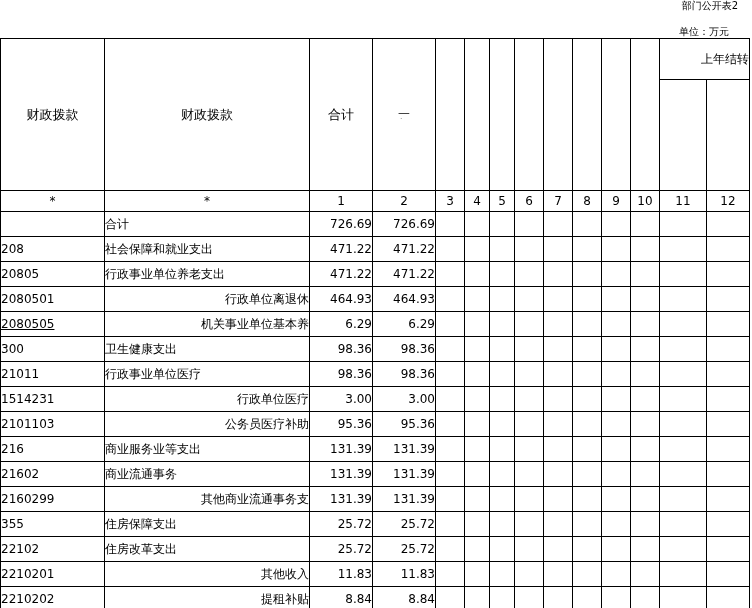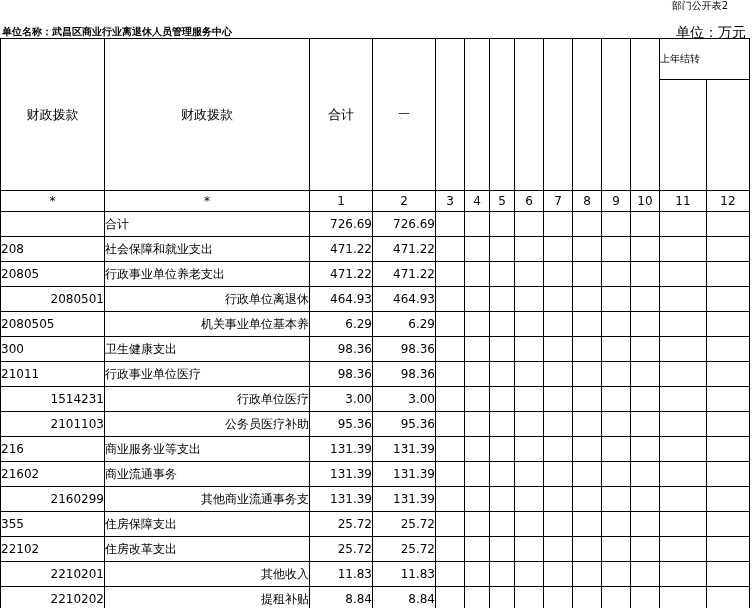--- a/index.html
+++ b/index.html
@@ -19,39 +19,39 @@
   .sheet {
     position: relative;
     width: 752px;
     height: 608px;
   }
 
   
   .top-right-label {
     position: absolute;
     top: 0px;
-    right: 24px;
+    right: 14px;
     font-size: 10px;
     line-height: 12px;
     white-space: nowrap;
   }
   .org-label {
     position: absolute;
     top: 26px;
     left: 2px;
     font-size: 10px;
     line-height: 12px;
     font-weight: bold;
     white-space: nowrap;
   }
   .unit-label {
     position: absolute;
     top: 26px;
-    right: 6px;
-    font-size: 14px;
+    right: 23px;
+    font-size: 10px;
     line-height: 12px;
     white-space: nowrap;
   }
 
   
   table.main {
     position: absolute;
     top: 38px;
     left: 0px;
     border-collapse: collapse;
@@ -82,23 +82,23 @@
     max-height: 146px;
     overflow: hidden;
     display: inline-block;
   }
   .hhead {
     text-align: center;
     vertical-align: middle;
     font-size: 13px;
   }
   .hhead-small {
-    text-align: left;
+    text-align: right;
     vertical-align: middle;
-    font-size: 10px;
+    font-size: 12px;
   }
   .numhead {
     text-align: center;
     height: 20px;
     font-size: 12px;
   }
 
   
   tr.datarow td { height: 24px; }
   .code {
@@ -112,36 +112,35 @@
     overflow: hidden;
   }
   .num {
     text-align: right;
     padding-right: 4px;
     font-size: 12px;
     white-space: nowrap;
   }
   .i0 { padding-left: 2px; }
   .i1 { padding-left: 4px; }
-  .i2 { padding-left: 22px; text-align: right; }
-  .i3 { padding-left: 40px; }
+  .i2 { padding-left: 22px; }
+  .i3 { padding-left: 40px; text-decoration: underline; }
 
   .ind0 { padding-left: 4px; }
   .ind1 { padding-left: 20px; }
   .ind2 { padding-left: 36px; text-align: right; }
 
   .empty { }
 </style>
 </head>
 <body>
 
 <div class="sheet">
 
   <div class="top-right-label">部门公开表2</div>
-  <div class="org-label">单位名称：武昌区商业行业离退休人员管理服务中心</div>
   <div class="unit-label">单位：万元</div>
 
   <table class="main">
     <colgroup>
       <col style="width:104px">
       <col style="width:205px">
       <col style="width:63px">
       <col style="width:63px">
       <col style="width:29px">
       <col style="width:25px">

